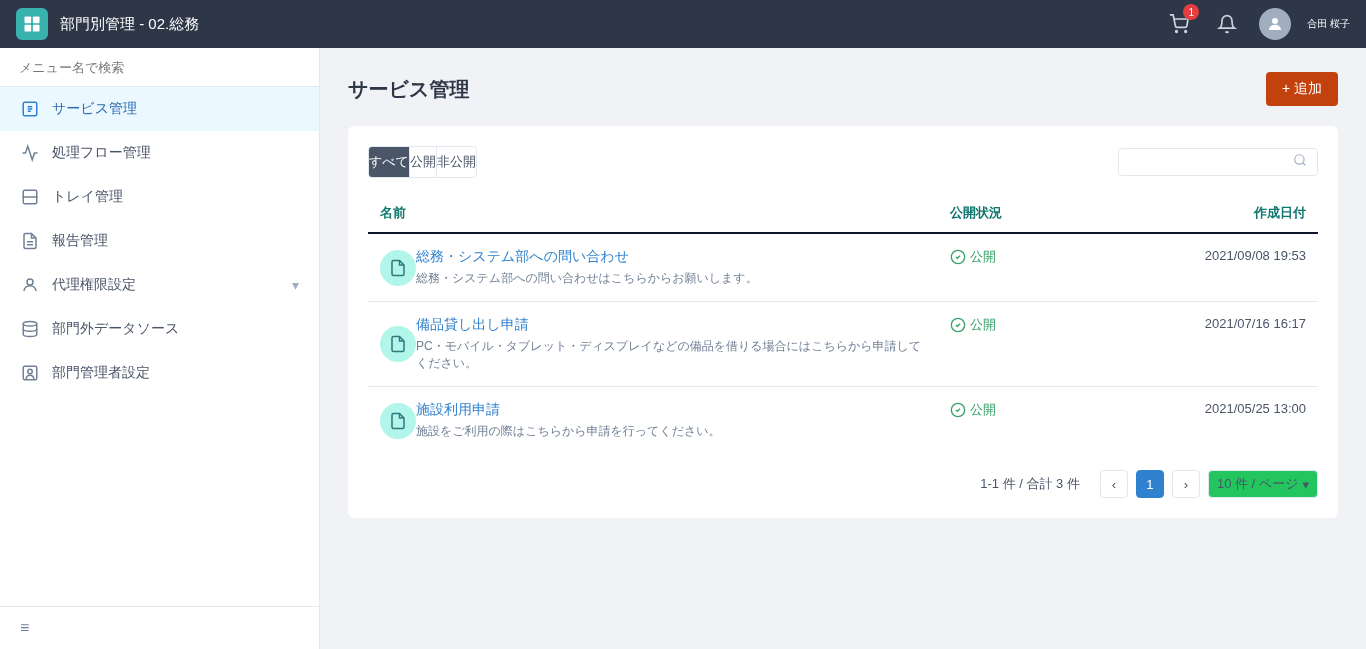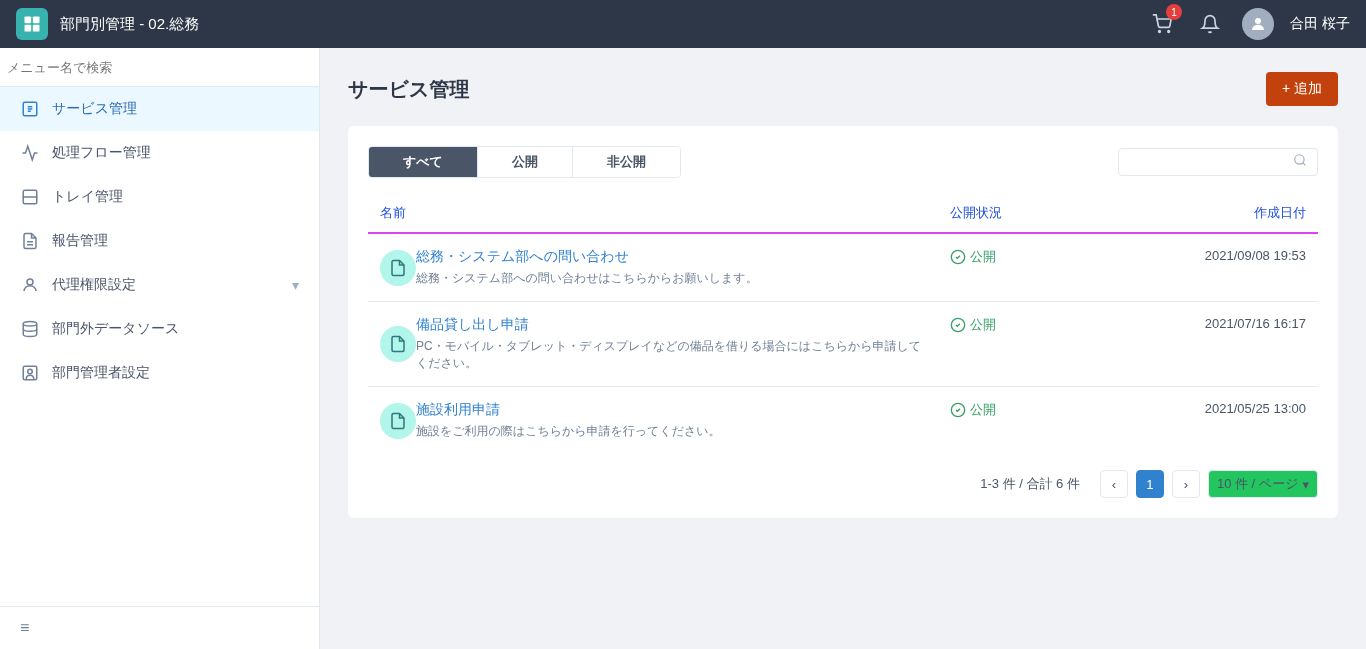--- a/index.html
+++ b/index.html
@@ -52,41 +52,41 @@
     }
     .avatar {
       width: 32px; height: 32px;
       border-radius: 50%;
       background: #a0aec0;
       display: flex; align-items: center; justify-content: center;
       color: white; font-size: 14px;
     }
     .header-username {
       color: white;
-      font-size: 14px;
+      font-size: 10px;
     }
 
     
     .layout {
       display: flex;
       flex: 1;
       overflow: hidden;
     }
 
     
     .sidebar {
       width: 320px;
       background: white;
       display: flex;
       flex-direction: column;
       flex-shrink: 0;
       border-right: 1px solid #e2e8f0;
     }
     .sidebar-search {
-      padding: 10px 7px;
+      padding: 10px 19px;
       border-bottom: 1px solid #e2e8f0;
     }
     .sidebar-search input {
       width: 100%;
       border: none;
       outline: none;
       font-size: 13px;
       color: #718096;
       background: transparent;
     }
@@ -166,28 +166,27 @@
       margin-bottom: 16px;
       gap: 0;
     }
     .filter-tabs {
       display: flex;
       border: 1px solid #e2e8f0;
       border-radius: 4px;
       overflow: hidden;
     }
     .filter-tab {
-      padding: 6px 34px;
+      padding: 6px 0;
       font-size: 13px;
       cursor: pointer;
       background: white;
       color: #4a5568;
       border: none;
       border-right: 1px solid #e2e8f0;
-      font-weight: bold;
     }
     .filter-tab:last-child { border-right: none; }
     .filter-tab.active {
       background: #4a5568;
       color: white;
     }
     .filter-search {
       margin-left: auto;
       display: flex;
       align-items: center;
@@ -205,23 +204,23 @@
 
     
     .data-table {
       width: 100%;
       border-collapse: collapse;
     }
     .data-table thead th {
       text-align: left;
       padding: 10px 12px;
       font-size: 13px;
-      font-weight: 400;
-      color: #1d4ed8;
-      border-bottom: 2px solid #d946ef;
+      font-weight: 700;
+      color: #0f766e;
+      border-bottom: 2px solid #0f172a;
     }
     .data-table thead th.right { text-align: right; }
     .data-table tbody tr {
       border-bottom: 1px solid #e2e8f0;
     }
     .data-table tbody tr:last-child { border-bottom: none; }
     .data-table tbody td {
       padding: 14px 12px;
       font-size: 13px;
       vertical-align: top;
@@ -535,21 +534,21 @@
                   </svg>
           公開
         </span>
       </td>
       <td class="date-cell">2021/05/25 13:00</td>
     </tr>
           </tbody>
       </table>
 
       <div class="pagination">
-        <span class="page-info">1-3 件 / 合計 6 件</span>
+        <span class="page-info">1-1 件 / 合計 3 件</span>
         <button class="page-btn">‹</button>
         <button class="page-btn active">1</button>
         <button class="page-btn">›</button>
         <div class="page-size">
           <span>10 件 / ページ</span>
           <span>▾</span>
         </div>
       </div>
 
     </div>

